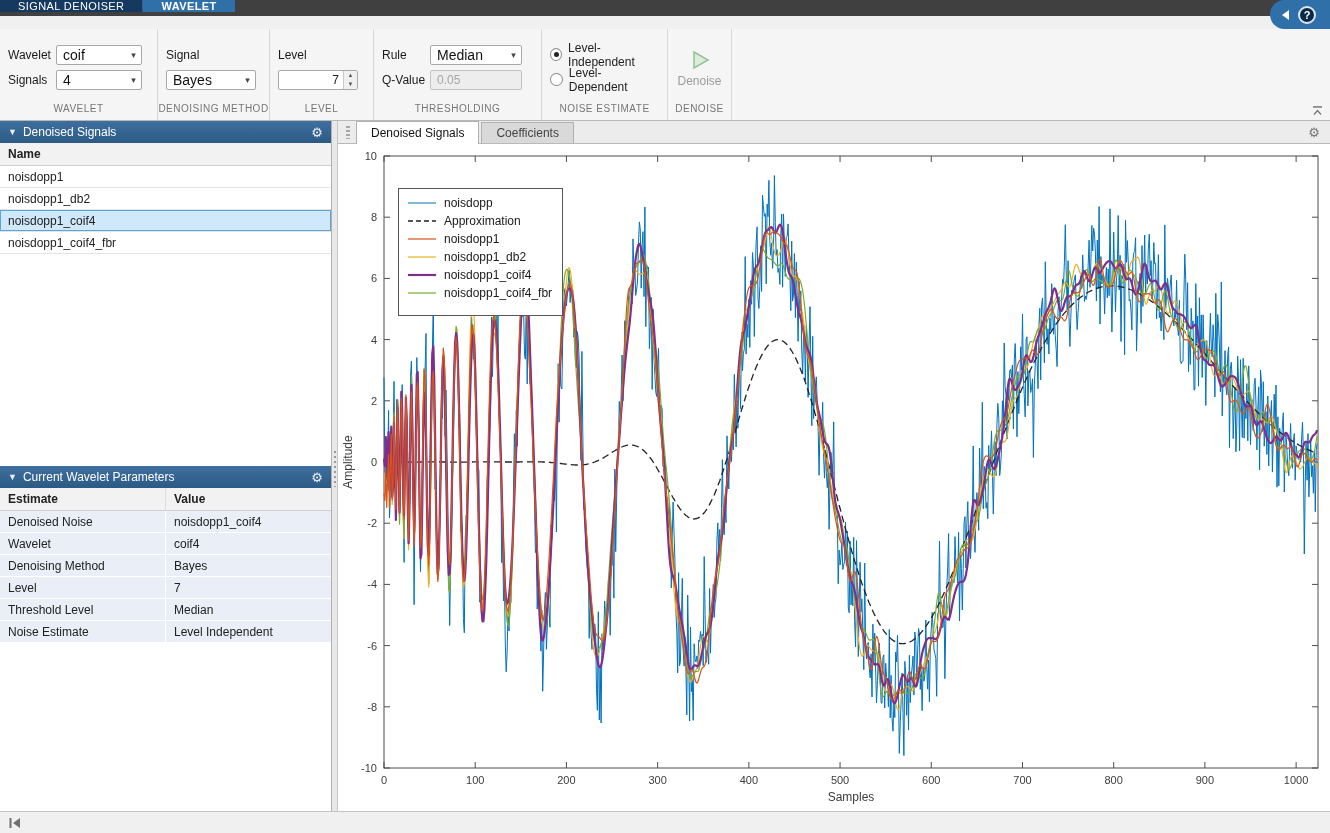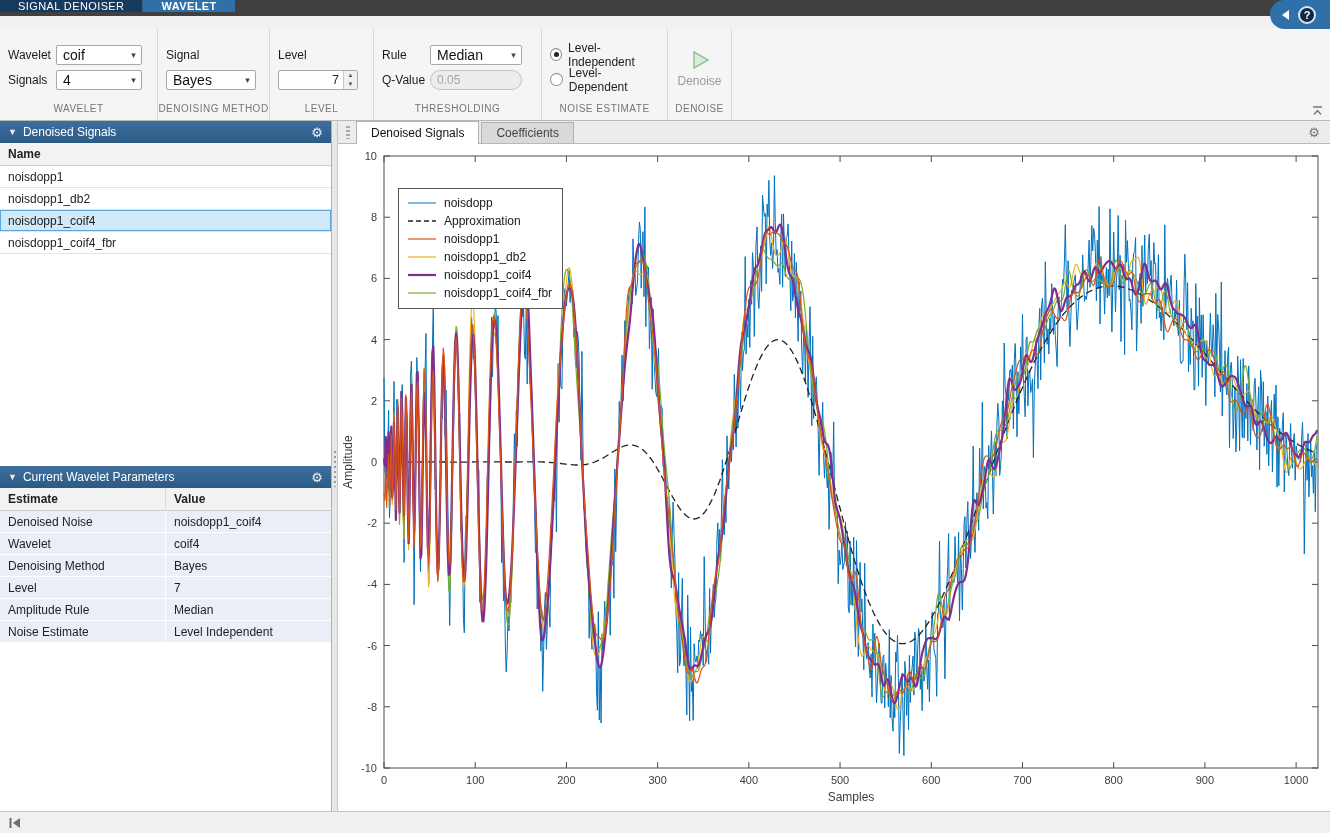--- a/index.html
+++ b/index.html
@@ -25,21 +25,21 @@
   .ts-footer{height:17px;text-align:center;font-size:10px;color:#767676;letter-spacing:.5px;margin-top:auto}
   .ctl-row{display:flex;align-items:center;height:25px}
   .ctl-label{width:48px;font-size:12px;color:#1a1a1a}
   .select{width:86px;height:20px;border:1px solid #a8a8a8;background:#fff;display:flex;align-items:center;padding-left:6px;border-radius:2px;cursor:default}
   .sel-val{flex:1;font-size:14px;color:#111}
   .sel-arrow{width:15px;height:100%;color:#444;font-size:9px;display:flex;align-items:center;justify-content:center}
   .spin{width:80px;height:20px;border:1px solid #a8a8a8;background:#fff;display:flex;border-radius:2px}
   .spin-val{flex:1;text-align:right;padding-right:4px;line-height:18px}
   .spin-btns{width:14px;border-left:1px solid #c9c9c9;display:flex;flex-direction:column;background:#f0f0f0}
   .spin-btns span{flex:1;font-size:6px;line-height:1;display:flex;align-items:center;justify-content:center;color:#555}
-  .input{width:92px;height:20px;border:1px solid #a8a8a8;padding-left:6px;display:flex;align-items:center;border-radius:10px;background:#fff}
+  .input{width:92px;height:20px;border:1px solid #a8a8a8;padding-left:6px;display:flex;align-items:center;border-radius:2px;background:#fff}
   .input.disabled{background:#ededed;color:#a6a6a6;border-color:#c3c3c3}
   .radio-row{display:flex;align-items:center;height:25px;gap:6px}
   .radio{width:13px;height:13px;border-radius:50%;border:1px solid #8a8a8a;background:#fff;position:relative}
   .radio.checked::after{content:"";position:absolute;left:3px;top:3px;width:5px;height:5px;border-radius:50%;background:#222}
   .denoise-btn{display:flex;flex-direction:column;align-items:center;gap:3px;color:#9b9b9b;font-size:12px}
   #ribbon-collapse{position:absolute;right:6px;bottom:3px}
 
   
   #left-panel{position:absolute;left:0;top:121px;width:332px;height:690px;background:#fff;border-right:1px solid #b0b0b0;display:flex;flex-direction:column}
   .sub-panel{display:flex;flex-direction:column;height:345px}
@@ -67,21 +67,21 @@
   #main{position:absolute;left:338px;top:121px;width:992px;height:690px;background:#fff;display:flex;flex-direction:column}
   .doc-tabbar{flex:0 0 23px;background:#ececec;border-bottom:1px solid #b9b9b9;display:flex;align-items:flex-end;padding-left:8px;position:relative}
   .tab-grip{width:4px;height:13px;margin:0 6px 4px 0;background:repeating-linear-gradient(#a7a7a7 0 2px,transparent 2px 4px)}
   .doc-tab{height:21px;display:flex;align-items:center;padding:0 14px;font-size:12px;border:1px solid #b0b0b0;border-bottom:none;background:#d9d9d9;color:#444;margin-right:2px;cursor:default}
   .doc-tab.active{background:#fff;color:#111;height:23px;margin-bottom:-1px}
   .tab-gear{position:absolute;right:10px;top:4px;color:#777;font-size:13px}
   #plot-panel{flex:1;position:relative;background:#fff}
   #plot-svg{position:absolute;left:0;top:0;width:992px;height:667px}
   .tick{font-size:11px;fill:#3c3c3c;font-family:"Liberation Sans",sans-serif}
   .axis-label{font-size:12px;fill:#3c3c3c;font-family:"Liberation Sans",sans-serif}
-  #legend{position:absolute;left:60px;top:44px;background:#fff;border:1px solid #575757;padding:5px 10px 6px 8px;display:flex;flex-direction:column}
+  #legend{position:absolute;left:60px;top:44px;background:#fff;border:1px solid #575757;padding:5px 10px 13px 8px;display:flex;flex-direction:column}
   .lg-row{display:flex;align-items:center;gap:7px;height:18px}
   .lg-label{font-size:12px;color:#1a1a1a;white-space:nowrap}
 
   
   #statusbar{position:absolute;left:0;top:811px;width:1330px;height:22px;background:#f0f0f0;border-top:1px solid #c3c3c3;display:flex;align-items:center;padding:0 8px}
 </style>
 </head>
 <body>
 
 <div id="app">
@@ -237,21 +237,21 @@
       </div>
       <div class="param-row">
         <div class="pcol-key">Denoising Method</div>
         <div class="pcol-val">Bayes</div>
       </div>
       <div class="param-row">
         <div class="pcol-key">Level</div>
         <div class="pcol-val">7</div>
       </div>
       <div class="param-row">
-        <div class="pcol-key">Amplitude Rule</div>
+        <div class="pcol-key">Threshold Level</div>
         <div class="pcol-val">Median</div>
       </div>
       <div class="param-row">
         <div class="pcol-key">Noise Estimate</div>
         <div class="pcol-val">Level Independent</div>
       </div>
       <div class="panel-filler"></div>
     </div>
   </div>
 

